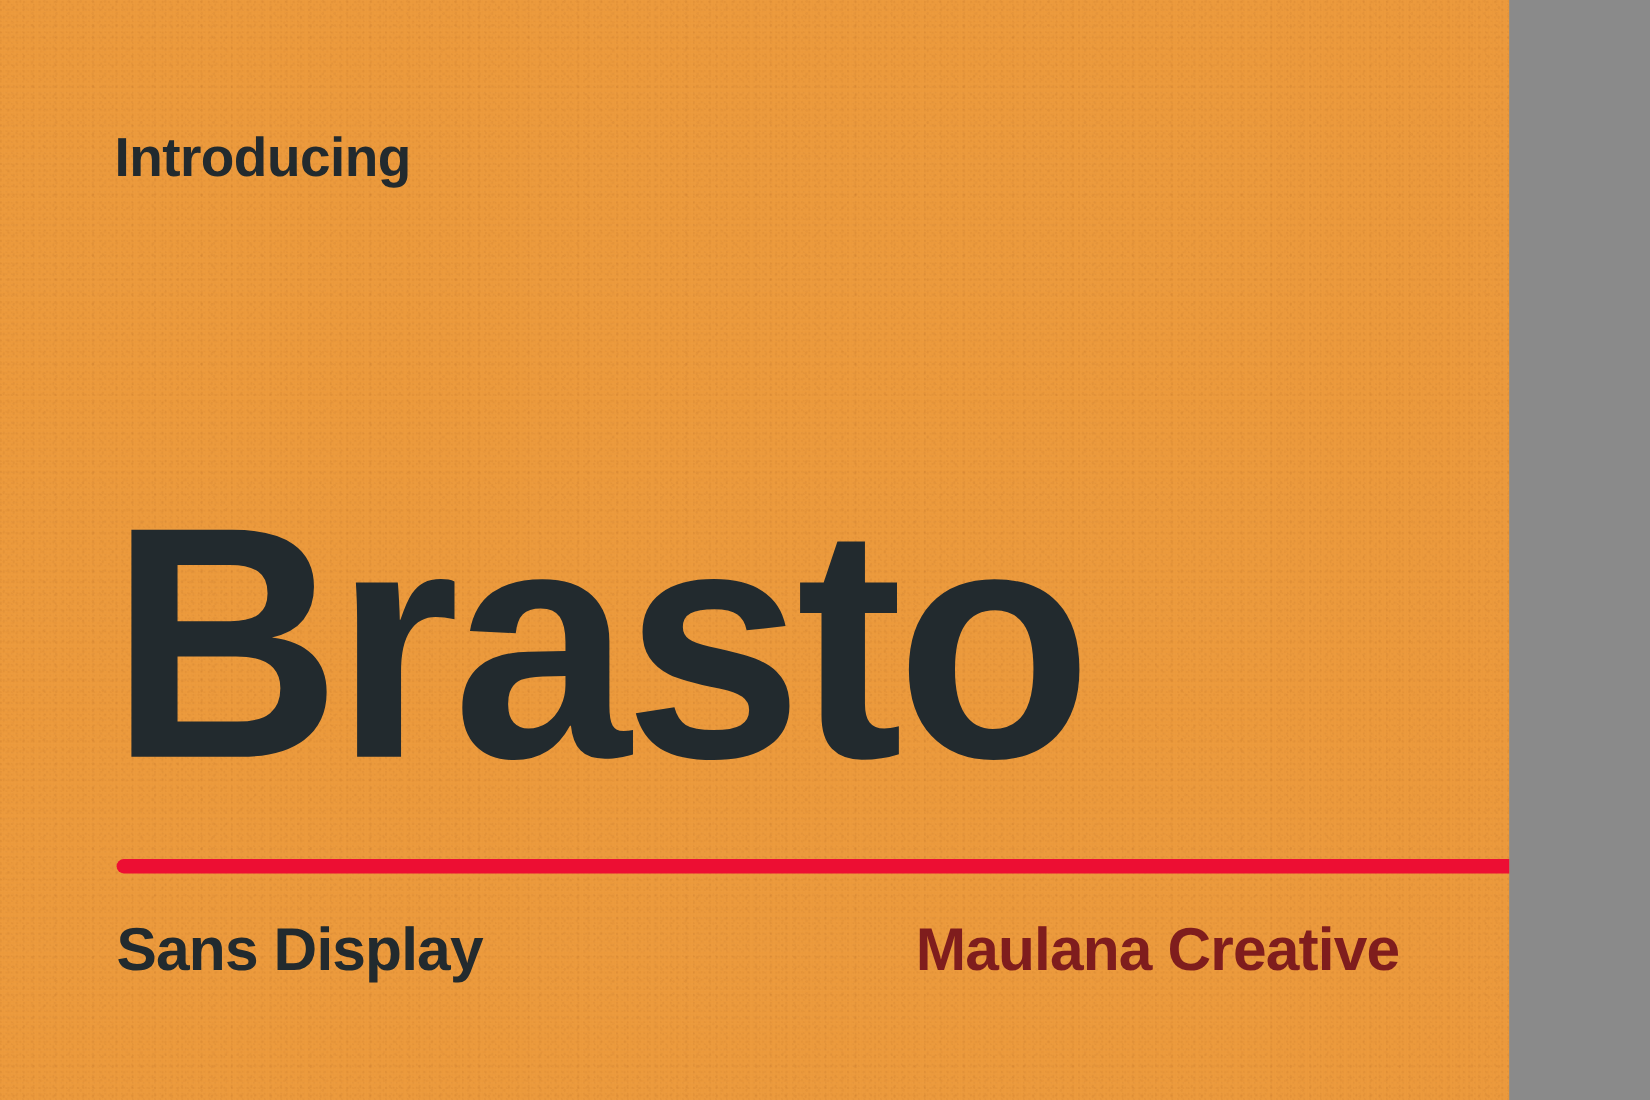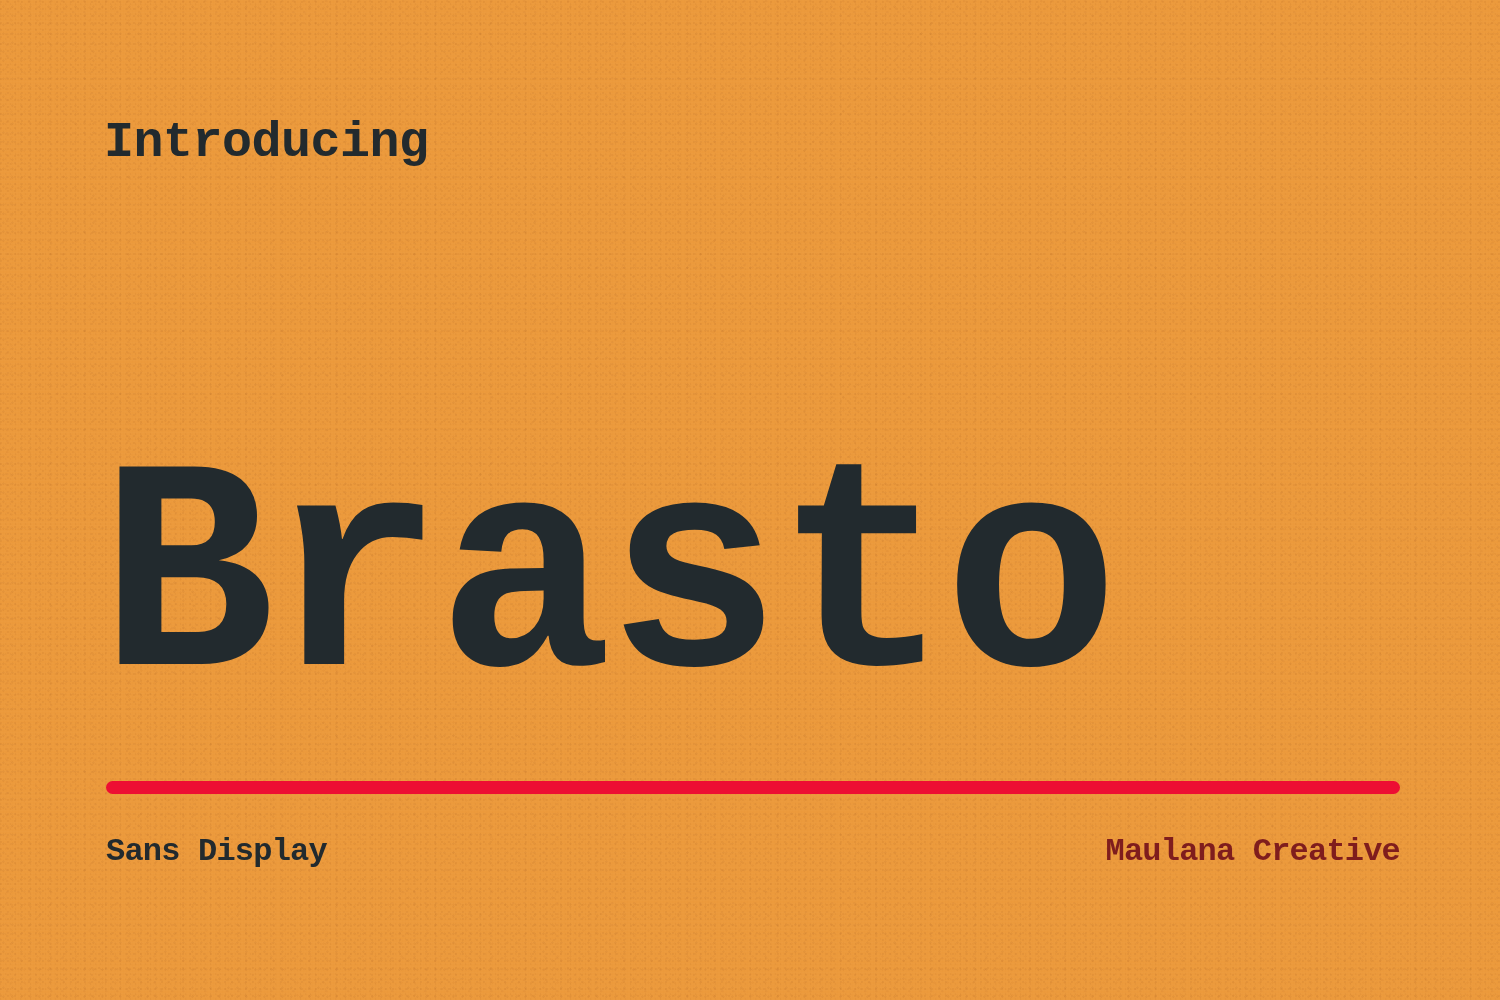--- a/index.html
+++ b/index.html
@@ -9,26 +9,25 @@
   }
 
   body {
     background: #8a8a8a;
     font-family: "Liberation Sans", sans-serif;
   }
 
   
   .poster {
     position: relative;
-    width: 1500px;
+    width: 1372px;
     height: 1000px;
     overflow: hidden;
     background-color: #ec9a3c;
     user-select: none;
-    font-family: Liberation Mono, monospace;
   }
 
   
   .poster-grain {
     position: absolute;
     inset: 0;
     pointer-events: none;
     opacity: 0.55;
     mix-blend-mode: multiply;
     background-image:
@@ -89,21 +88,21 @@
   .footer {
     position: absolute;
     left: 106px;
     right: 100px;
     top: 836px;
     display: flex;
     align-items: baseline;
     justify-content: space-between;
   }
   .footer-text {
-    font-size: 32px;
+    font-size: 55px;
     font-weight: 700;
     letter-spacing: -0.8px;
     line-height: 1;
     white-space: nowrap;
   }
   .footer-text.right { text-align: right; }
 </style>
 </head>
 <body>
 

